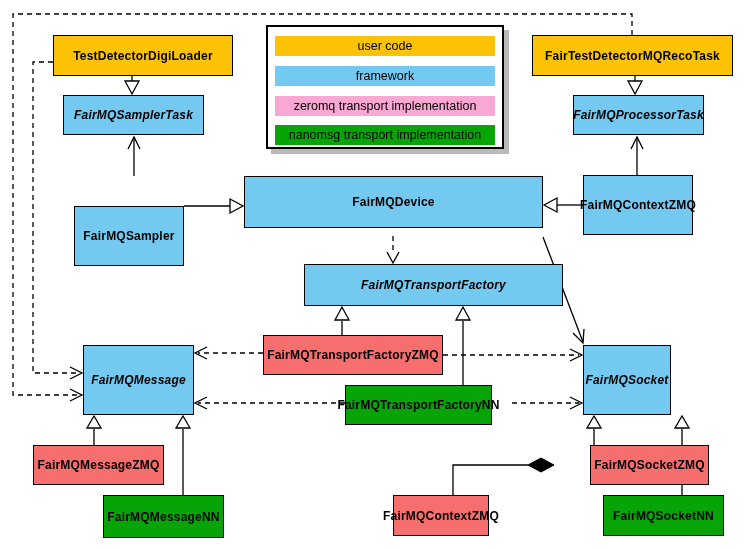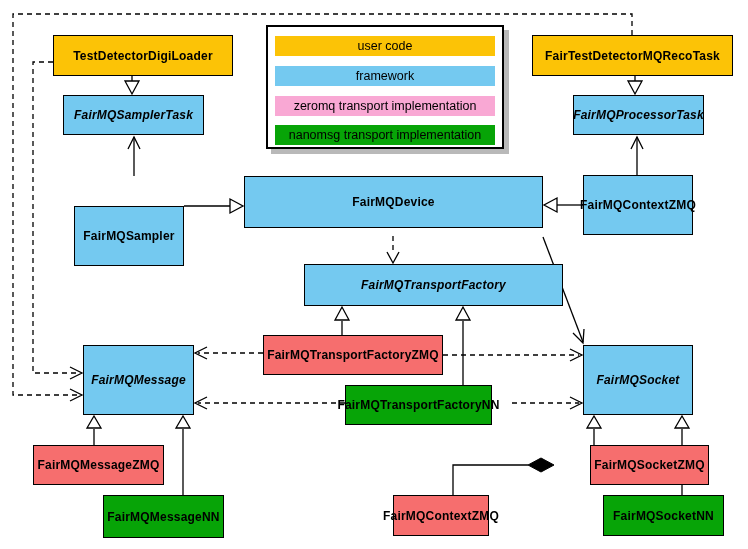--- a/index.html
+++ b/index.html
@@ -139,21 +139,21 @@
   <div class="node" style="left: 583px; top: 175px; width: 110px; height: 60px; background-color: rgb(116, 201, 240);">FairMQContextZMQ</div>
 
   <div class="node abstract" style="left: 264px; top: 264px; width: 259px; height: 42px; background-color: rgb(116, 201, 240); margin-left: 40px;">FairMQTransportFactory</div>
 
   <div class="node" style="left: 263px; top: 335px; width: 180px; height: 40px; background-color: rgb(246, 110, 110);">FairMQTransportFactoryZMQ</div>
 
   <div class="node" style="left: 345px; top: 385px; width: 147px; height: 40px; background-color: rgb(7, 164, 7);">FairMQTransportFactoryNN</div>
 
   <div class="node abstract" style="left: 83px; top: 345px; width: 111px; height: 70px; background-color: rgb(116, 201, 240);">FairMQMessage</div>
 
-  <div class="node abstract" style="left: 583px; top: 345px; width: 110px; height: 70px; background-color: rgb(116, 201, 240);">FairMQSocket</div>
+  <div class="node abstract" style="left: 583px; top: 345px; width: 88px; height: 70px; background-color: rgb(116, 201, 240);">FairMQSocket</div>
 
   <div class="node" style="left: 33px; top: 445px; width: 131px; height: 40px; background-color: rgb(246, 110, 110);">FairMQMessageZMQ</div>
 
   <div class="node" style="left: 103px; top: 495px; width: 121px; height: 43px; background-color: rgb(7, 164, 7);">FairMQMessageNN</div>
 
   <div class="node" style="left: 393px; top: 495px; width: 96px; height: 41px; background-color: rgb(246, 110, 110);">FairMQContextZMQ</div>
 
   <div class="node" style="left: 554px; top: 445px; width: 119px; height: 40px; background-color: rgb(246, 110, 110); margin-left: 36px;">FairMQSocketZMQ</div>
 
   <div class="node" style="left: 603px; top: 495px; width: 121px; height: 41px; background-color: rgb(7, 164, 7);">FairMQSocketNN</div>

